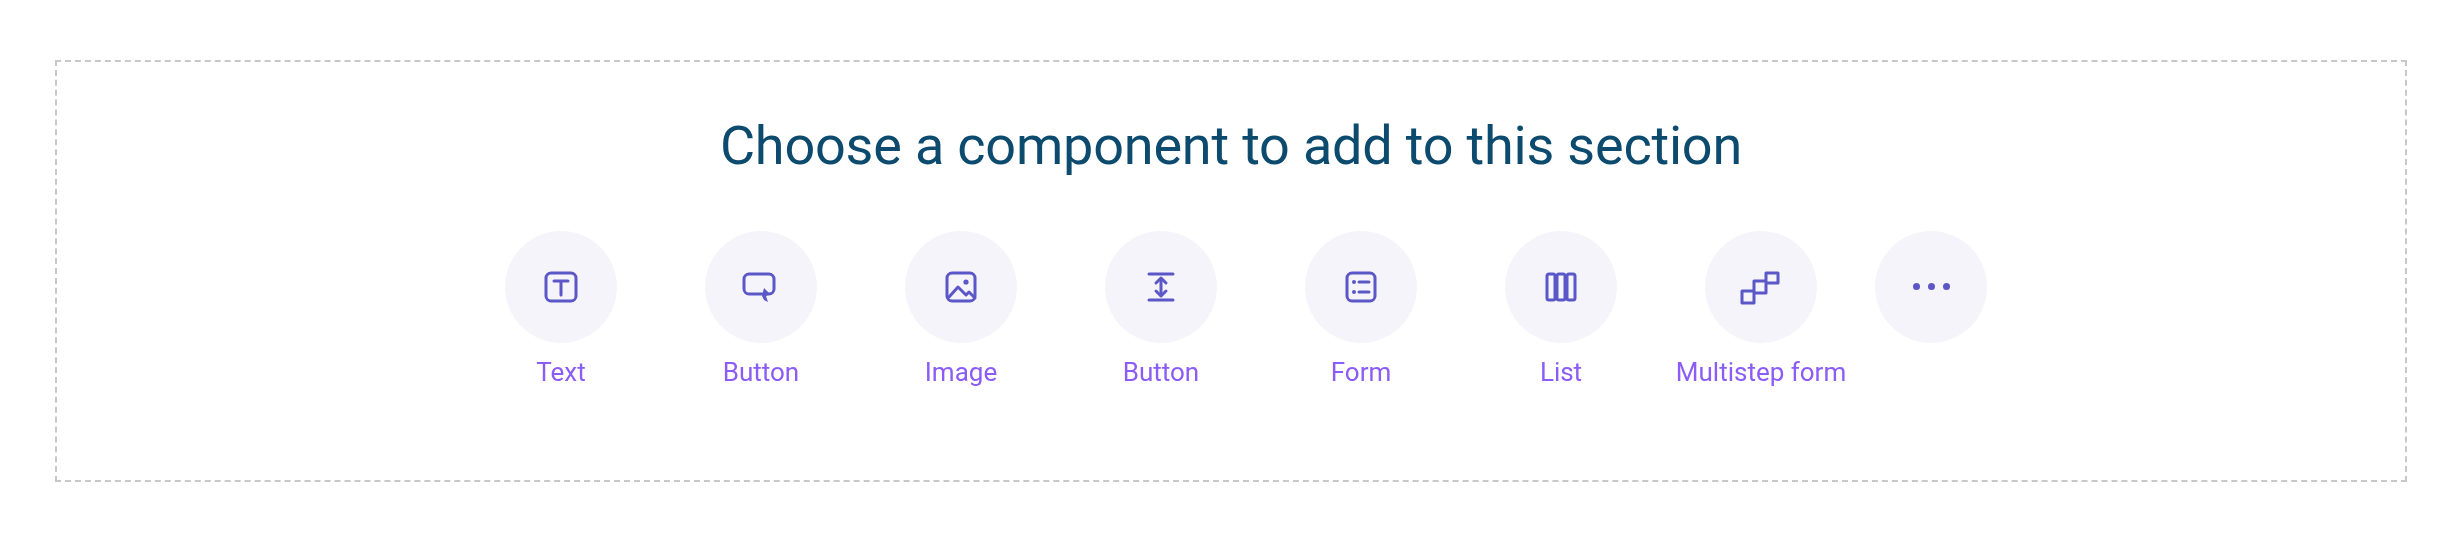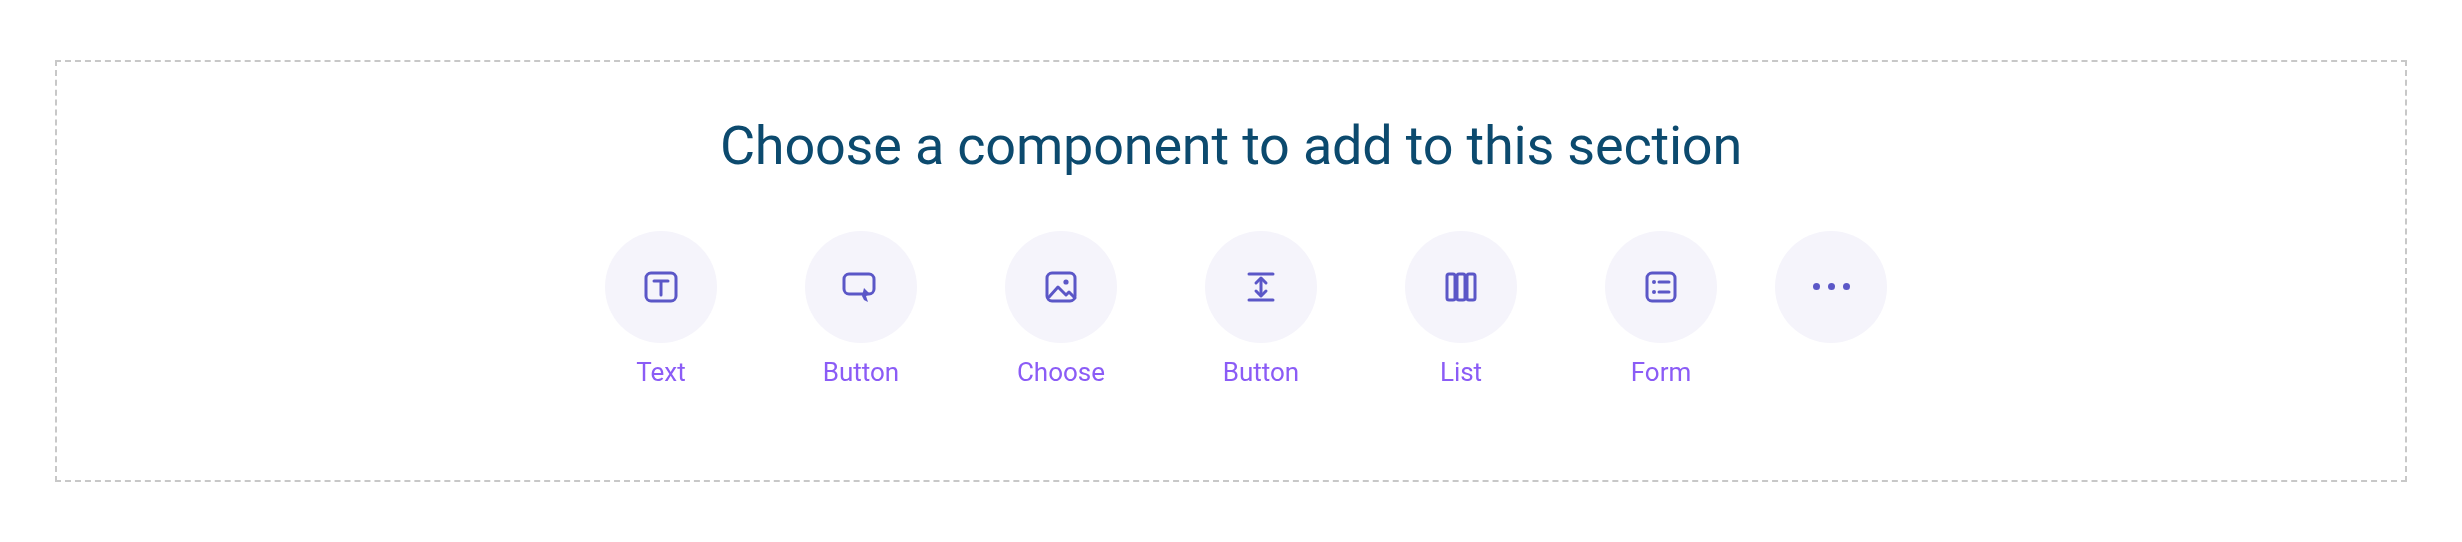--- a/index.html
+++ b/index.html
@@ -106,61 +106,69 @@
       </div>
 
       <div class="option">
         <div class="chip">
           <svg width="40" height="40" viewBox="0 0 40 40" fill="none">
             <rect x="6" y="6" width="28" height="28" rx="5" class="stroke" stroke-width="3"></rect>
             <circle cx="25" cy="15" r="2.6" class="fill"></circle>
             <path d="M8 30 L17 20 L25 28 L28 25 L34 31" class="stroke" stroke-width="3" stroke-linecap="round" stroke-linejoin="round"></path>
           </svg>
         </div>
-        <div class="label">Choose</div>
+        <div class="label">Image</div>
       </div>
 
 
       <div class="option">
         <div class="chip">
           <svg width="36" height="40" viewBox="0 0 36 40" fill="none">
             <line x1="6" y1="7" x2="30" y2="7" class="stroke" stroke-width="3" stroke-linecap="round"></line>
             <line x1="6" y1="33" x2="30" y2="33" class="stroke" stroke-width="3" stroke-linecap="round"></line>
             <line x1="18" y1="12" x2="18" y2="28" class="stroke" stroke-width="3" stroke-linecap="round"></line>
             <path d="M13 16 L18 11 L23 16" class="stroke" stroke-width="3" stroke-linecap="round" stroke-linejoin="round" fill="none"></path>
             <path d="M13 24 L18 29 L23 24" class="stroke" stroke-width="3" stroke-linecap="round" stroke-linejoin="round" fill="none"></path>
           </svg>
         </div>
         <div class="label">Button</div>
       </div>
 
       <div class="option">
         <div class="chip">
           <svg width="40" height="40" viewBox="0 0 40 40" fill="none">
+            <rect x="6" y="6" width="28" height="28" rx="5" class="stroke" stroke-width="3"></rect>
+            <circle cx="13" cy="15" r="2" class="fill"></circle>
+            <line x1="18" y1="15" x2="28" y2="15" class="stroke" stroke-width="3" stroke-linecap="round"></line>
+            <circle cx="13" cy="25" r="2" class="fill"></circle>
+            <line x1="18" y1="25" x2="28" y2="25" class="stroke" stroke-width="3" stroke-linecap="round"></line>
+          </svg>
+        </div>
+        <div class="label">Form</div>
+      </div>
+
+      <div class="option">
+        <div class="chip">
+          <svg width="40" height="40" viewBox="0 0 40 40" fill="none">
             <rect x="6" y="7" width="8" height="26" rx="2" class="stroke" stroke-width="3"></rect>
             <rect x="16" y="7" width="8" height="26" rx="2" class="stroke" stroke-width="3"></rect>
             <rect x="26" y="7" width="8" height="26" rx="2" class="stroke" stroke-width="3"></rect>
           </svg>
         </div>
         <div class="label">List</div>
       </div>
 
       <div class="option">
         <div class="chip">
-          <svg width="40" height="40" viewBox="0 0 40 40" fill="none">
-            <rect x="6" y="6" width="28" height="28" rx="5" class="stroke" stroke-width="3"></rect>
-            <circle cx="13" cy="15" r="2" class="fill"></circle>
-            <line x1="18" y1="15" x2="28" y2="15" class="stroke" stroke-width="3" stroke-linecap="round"></line>
-            <circle cx="13" cy="25" r="2" class="fill"></circle>
-            <line x1="18" y1="25" x2="28" y2="25" class="stroke" stroke-width="3" stroke-linecap="round"></line>
+          <svg width="46" height="40" viewBox="0 0 46 40" fill="none">
+            <path d="M28 6 H40 V16 H28 V26 H16 V36 H4 V24 H16 V14 H28 Z" class="stroke" stroke-width="3" stroke-linejoin="round" fill="none"></path>
           </svg>
         </div>
-        <div class="label">Form</div>
+        <div class="label">Multistep form</div>
       </div>
-
 
       <div class="option more" title="More">
         <div class="chip">
           <div class="dots">
               <span></span>
               <span></span>
               <span></span>
             </div>
         </div>
       </div>

